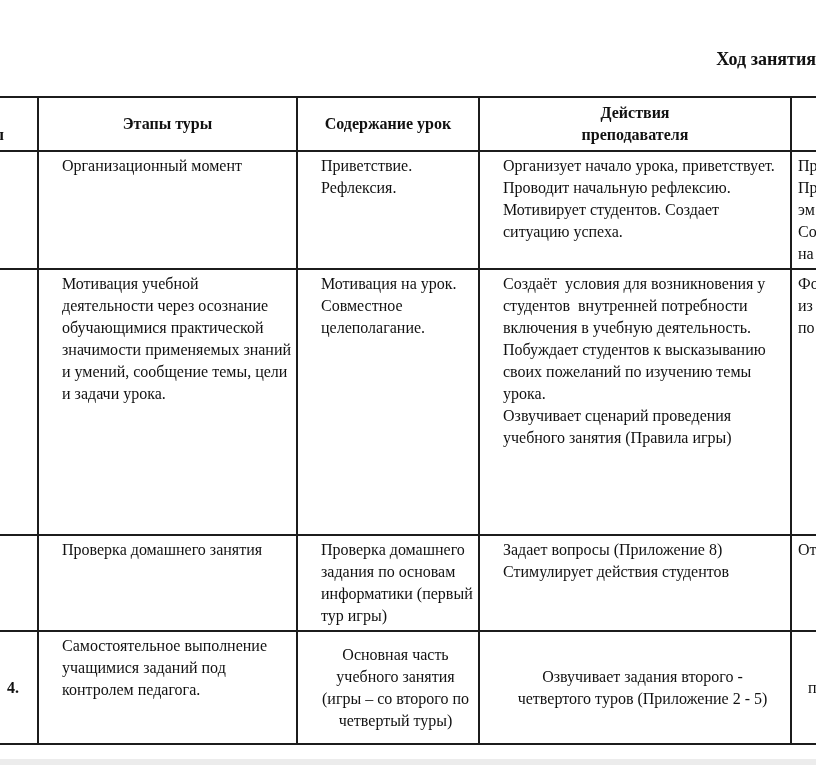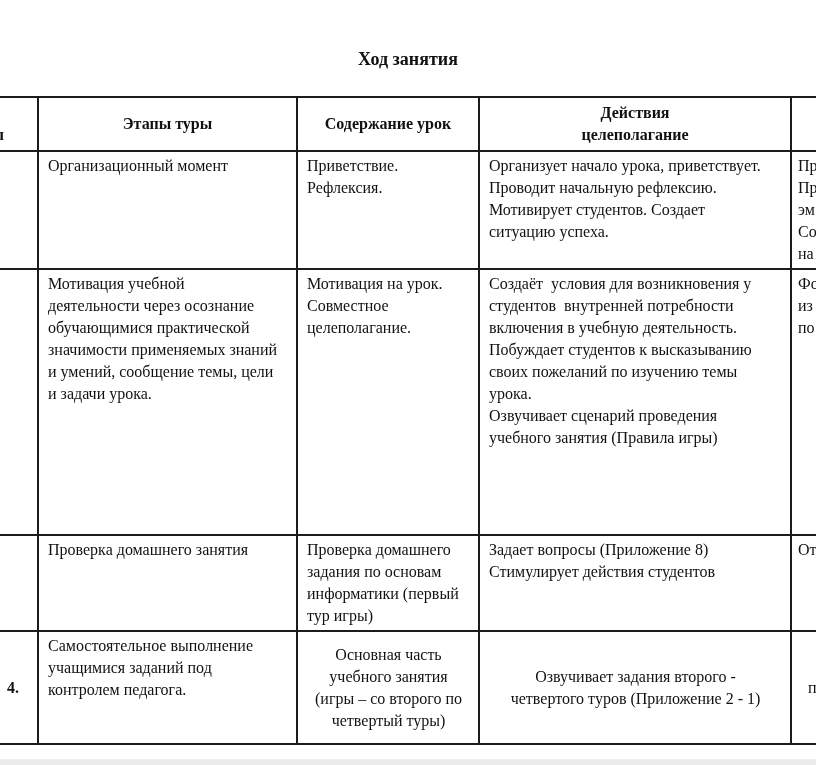--- a/index.html
+++ b/index.html
@@ -7,35 +7,35 @@
     position:relative;
     width:816px;height:765px;
     background:#ffffff;
     overflow:hidden;
     font-family:"Liberation Serif","DejaVu Serif",serif;
     color:#111;
   }
   .doc-title{
     position:absolute;
     top:46px;left:0;width:816px;
-    text-align:center;
+    text-align:right;
     font-size:18px;font-weight:bold;
     line-height:26px;
   }
   table.lesson{
     position:absolute;
     left:-40px;top:96px;
     border-collapse:collapse;
     table-layout:fixed;
     width:940px;
   }
   table.lesson td,table.lesson th{
     border:2px solid #1c1c1c;
     vertical-align:top;
-    padding:3px 8px 3px 9px;
+    padding:3px 8px 3px 23px;
     font-size:16px;
     line-height:22px;
     overflow:hidden;
   }
   table.lesson th{
     font-weight:bold;
     text-align:center;
     vertical-align:middle;
     padding:3px 4px;
   }
@@ -65,21 +65,21 @@
       <col style="width:312px">
       <col style="width:110px">
     </colgroup>
     <tbody>
         <tr style="height:54px">
       <th class="c-num"><span class="txt">№
 п/п</span></th>
       <th><span class="txt">Этапы туры</span></th>
       <th><span class="txt">Содержание урок</span></th>
       <th><span class="txt">Действия
-целеполагание</span></th>
+преподавателя</span></th>
       <th><span class="txt"></span></th>
     </tr>
 
     <tr style="height:102px">
       <td class="c-num"><span class="txt"></span></td>
       <td><span class="txt">Организационный момент</span></td>
       <td><span class="txt">Приветствие.
 Рефлексия.</span></td>
       <td><span class="txt">Организует начало урока, приветствует.
 Проводит начальную рефлексию.
@@ -131,20 +131,20 @@
     <tr style="height:113px">
       <td class="c-num v-mid"><span class="txt">4.</span></td>
       <td><span class="txt">Самостоятельное выполнение
 учащимися заданий под
 контролем педагога.</span></td>
       <td class="v-mid t-center"><span class="txt">Основная часть
 учебного занятия
 (игры – со второго по
 четвертый туры)</span></td>
       <td class="v-mid t-center"><span class="txt">Озвучивает задания второго -
-четвертого туров (Приложение 2 - 1)</span></td>
+четвертого туров (Приложение 2 - 5)</span></td>
       <td class="c-frag-mid"><span class="txt">п</span></td>
     </tr>
   </tbody>
     </table>
 
   <div class="bottom-strip"></div>
 </div>
 
 </body></html>

